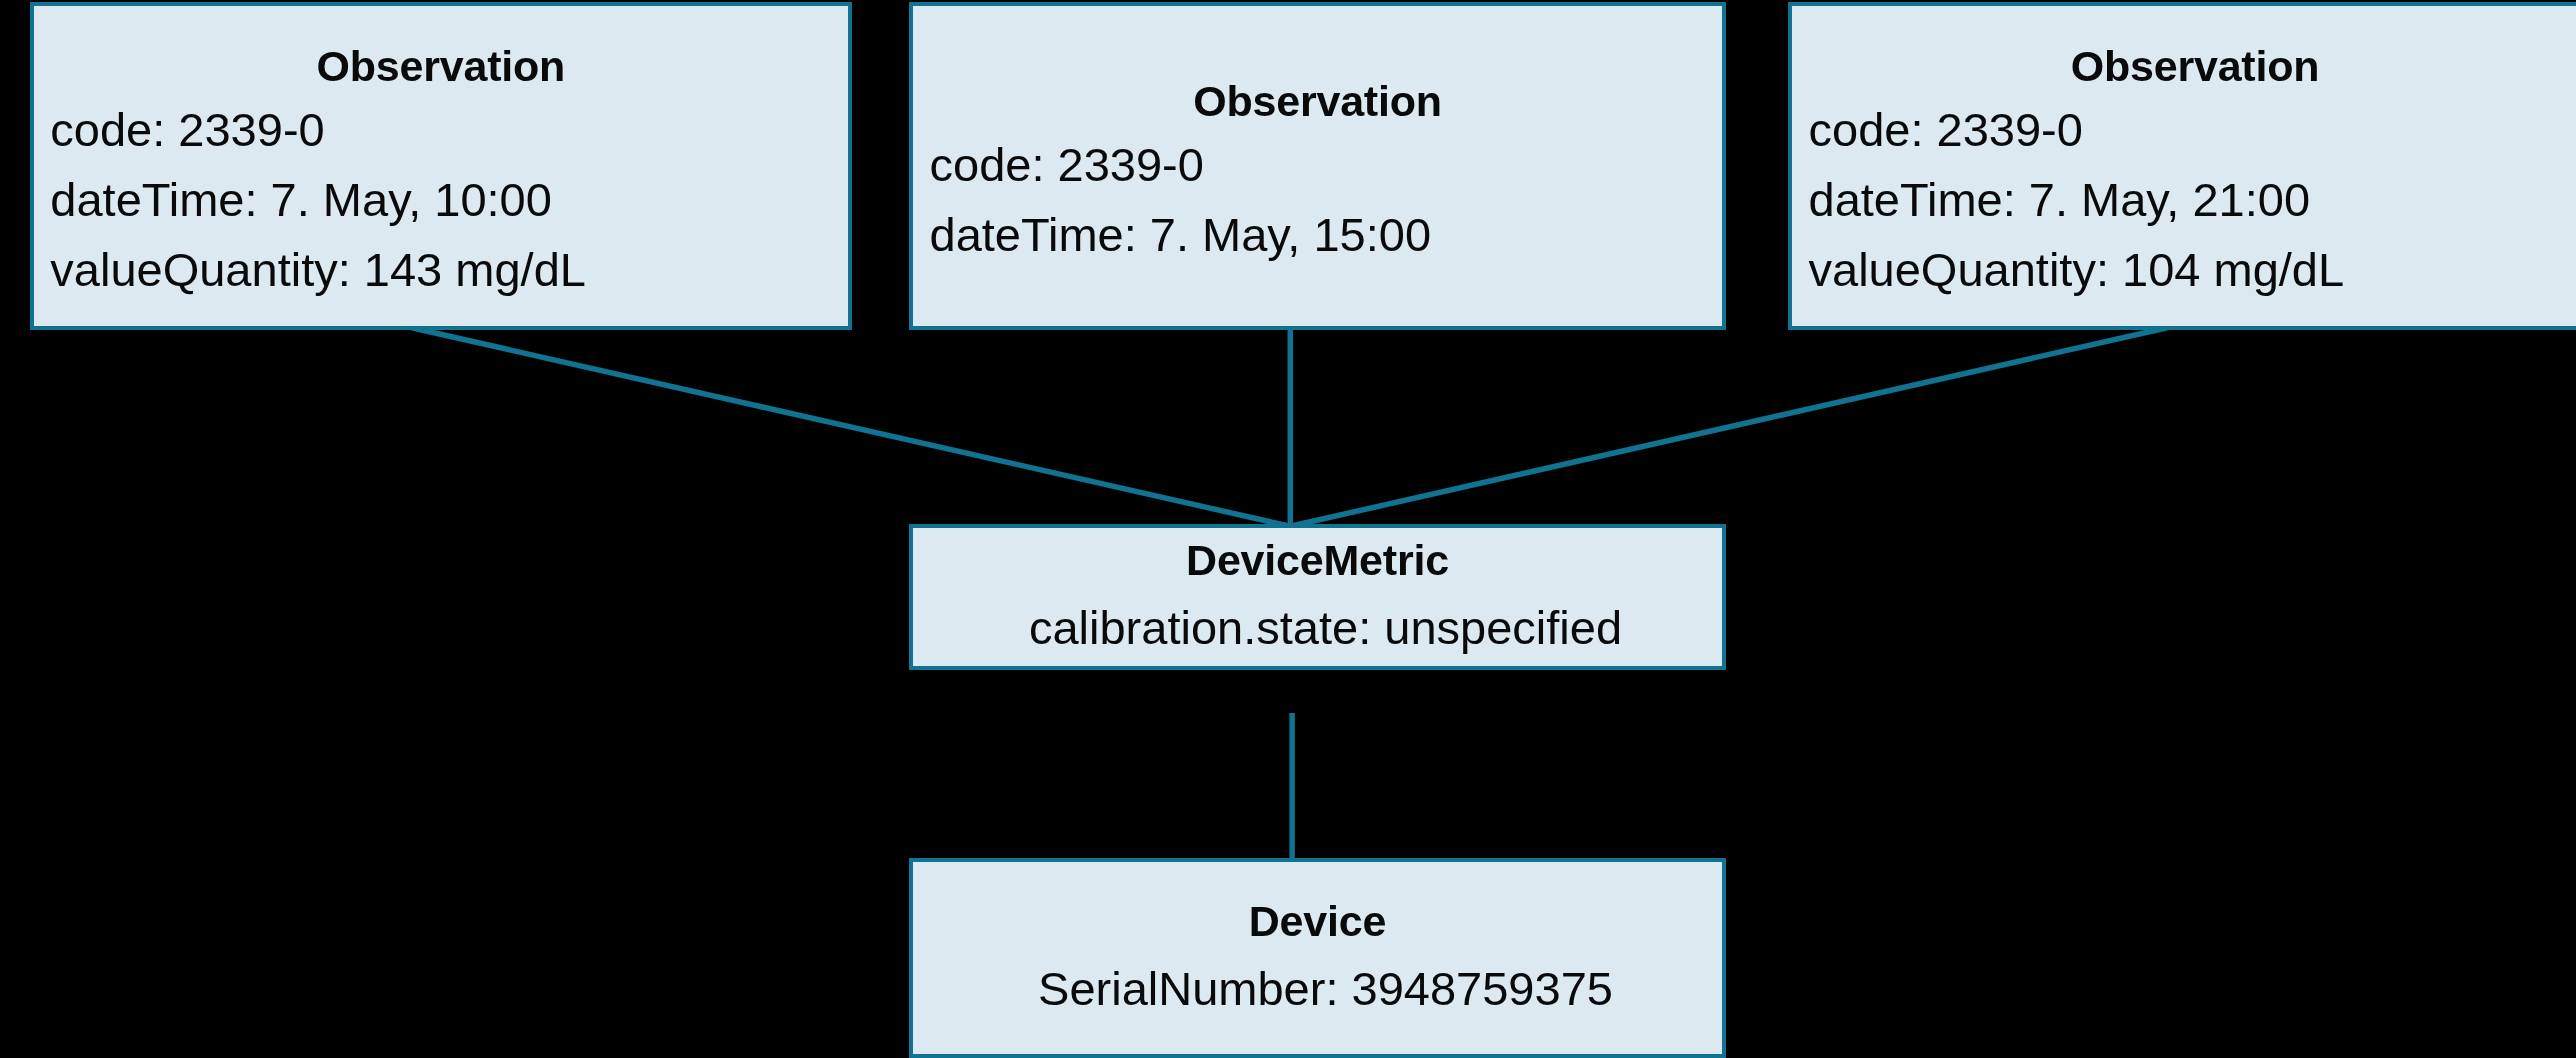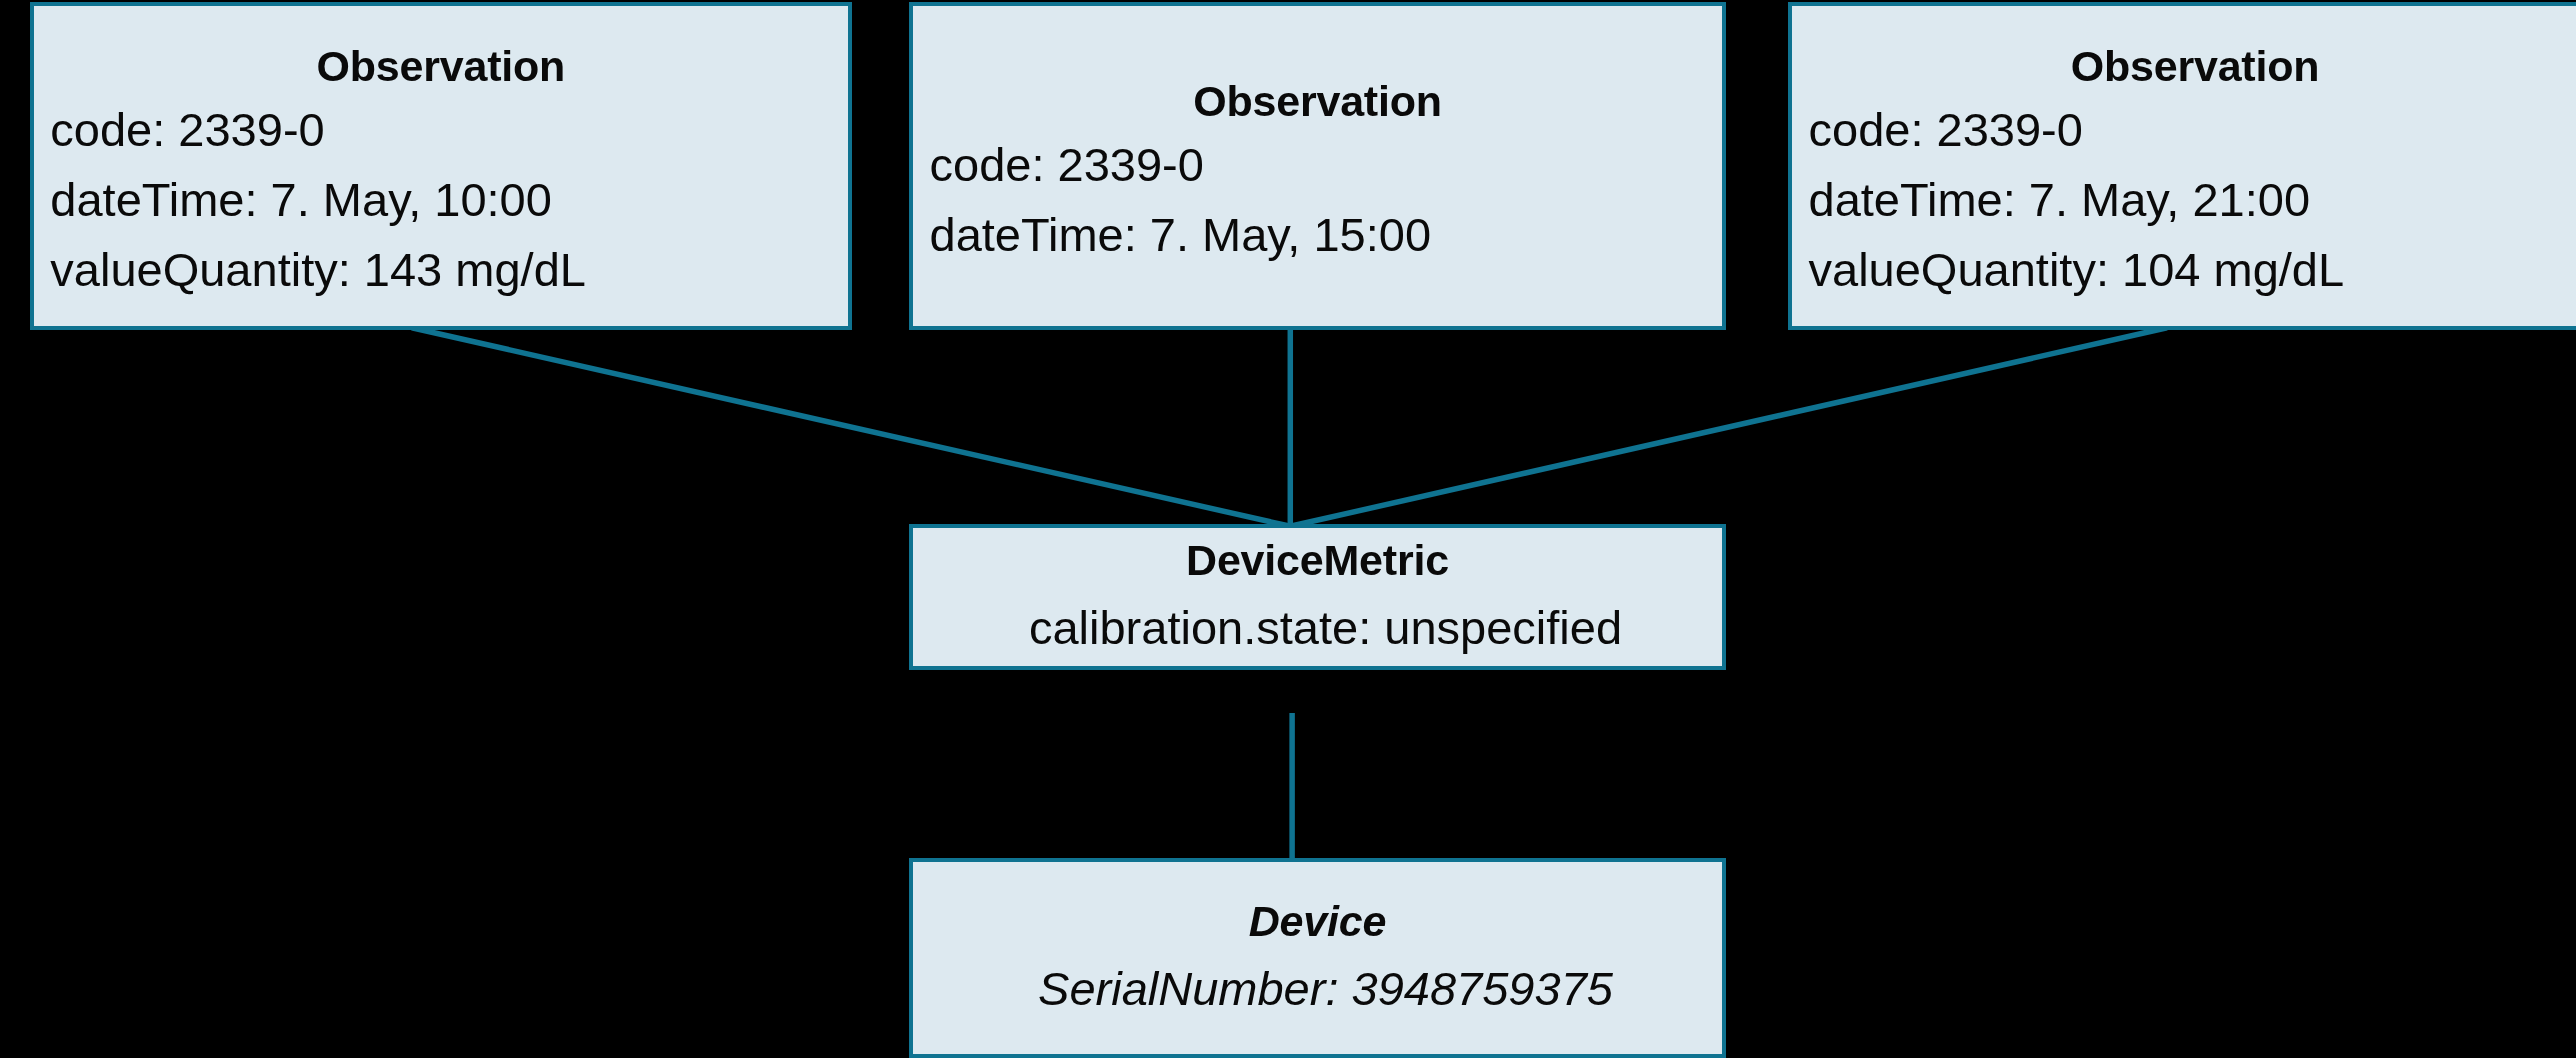--- a/index.html
+++ b/index.html
@@ -63,21 +63,21 @@
   
   .center-box .node-title { margin: 0 0 16.5px 0; }
   .center-box .attr-list { text-align: center; padding-left: 16px; }
   .center-box .attr-line { margin: 0; text-align: center; }
 
   
   #node-observation-1 { left: 1.8px;    top: 1.8px;   width: 822px;  height: 328px; }
   #node-observation-2 { left: 881px;  top: 1.8px;   width: 817px;  height: 328px; }
   #node-observation-3 { left: 1760px; top: 1.8px;   width: 814px;  height: 328px; }
   #node-devicemetric   { left: 881px;  top: 524px; width: 817px;  height: 146px; }
-  #node-device         { left: 881px;  top: 858px; width: 817px;  height: 200px; font-style: italic; }
+  #node-device         { left: 881px;  top: 858px; width: 817px;  height: 200px; }
 </style>
 </head>
 <body>
 
 <div id="diagram-root">
 
   <svg id="connector-layer" viewBox="0 0 2815 1157" width="2576" height="1059" xmlns="http://www.w3.org/2000/svg">
     <line x1="450" y1="358" x2="1410" y2="575" stroke="#0f7391" stroke-width="6"></line>
     <line x1="1410" y1="358" x2="1410" y2="575" stroke="#0f7391" stroke-width="6"></line>
     <line x1="2368" y1="358" x2="1410" y2="575" stroke="#0f7391" stroke-width="6"></line>

